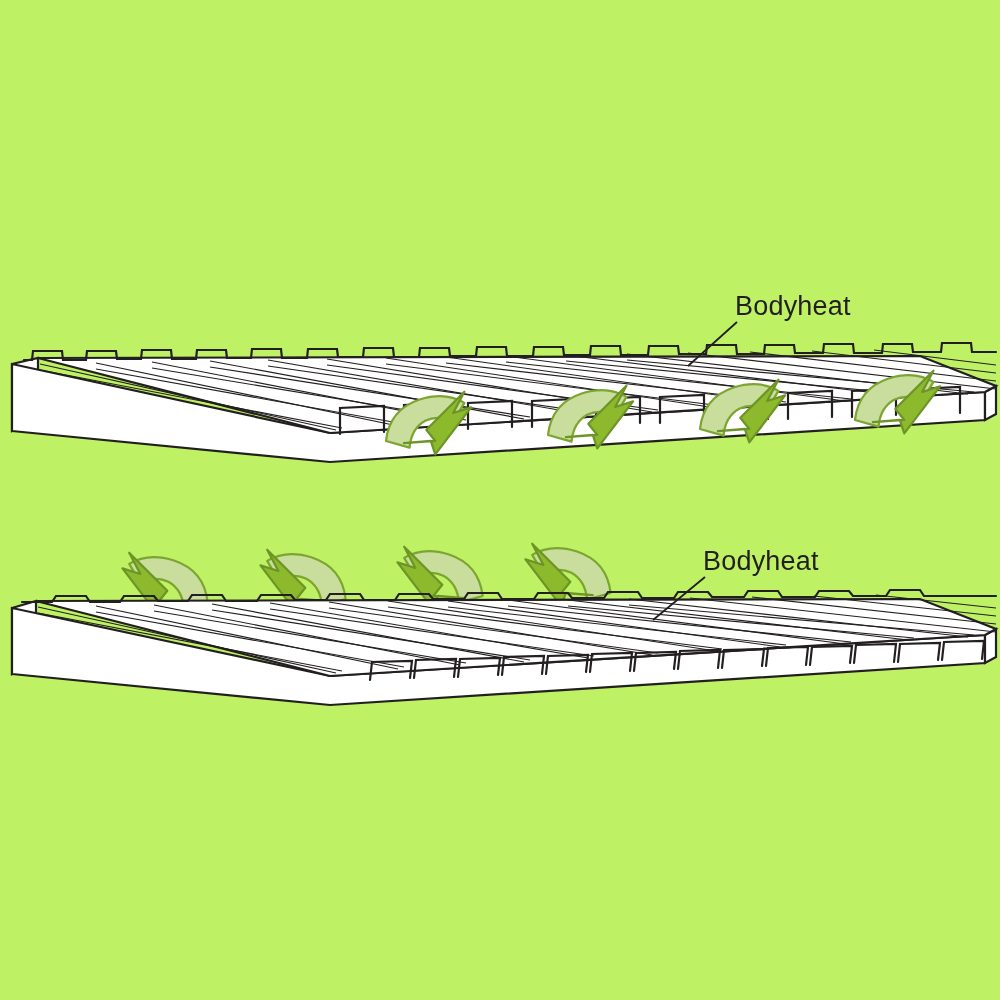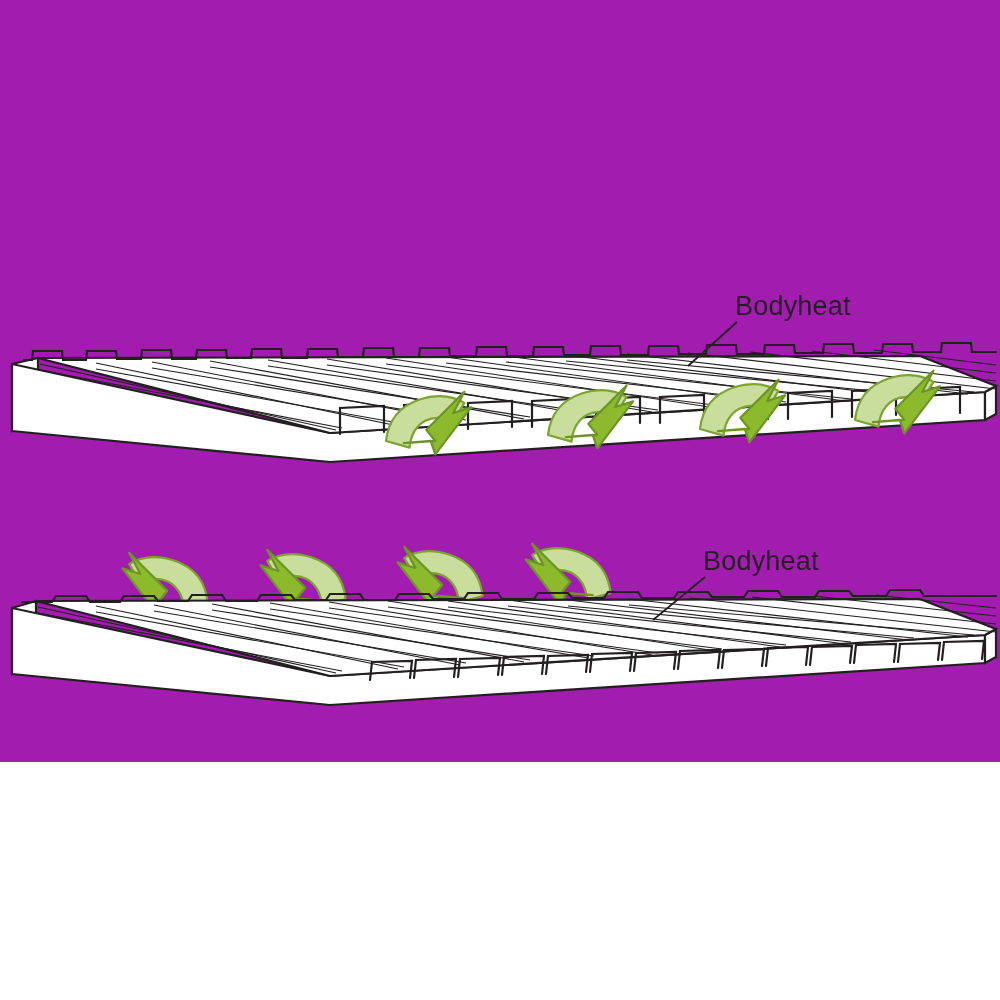--- a/index.html
+++ b/index.html
@@ -9,22 +9,22 @@
   }
   body {
     width: 1000px;
     height: 1000px;
     font-family: "Liberation Sans", sans-serif;
     overflow: hidden;
   }
   #diagram-root {
     position: relative;
     width: 1000px;
-    height: 762px;
-    background: #a21caf;
+    height: 1000px;
+    background: #bef264;
   }
   svg.diagram-canvas {
     display: block;
     width: 1000px;
     height: 1000px;
   }
   .panel-face {
     fill: #ffffff;
     stroke: #231f20;
     stroke-width: 2.2;

